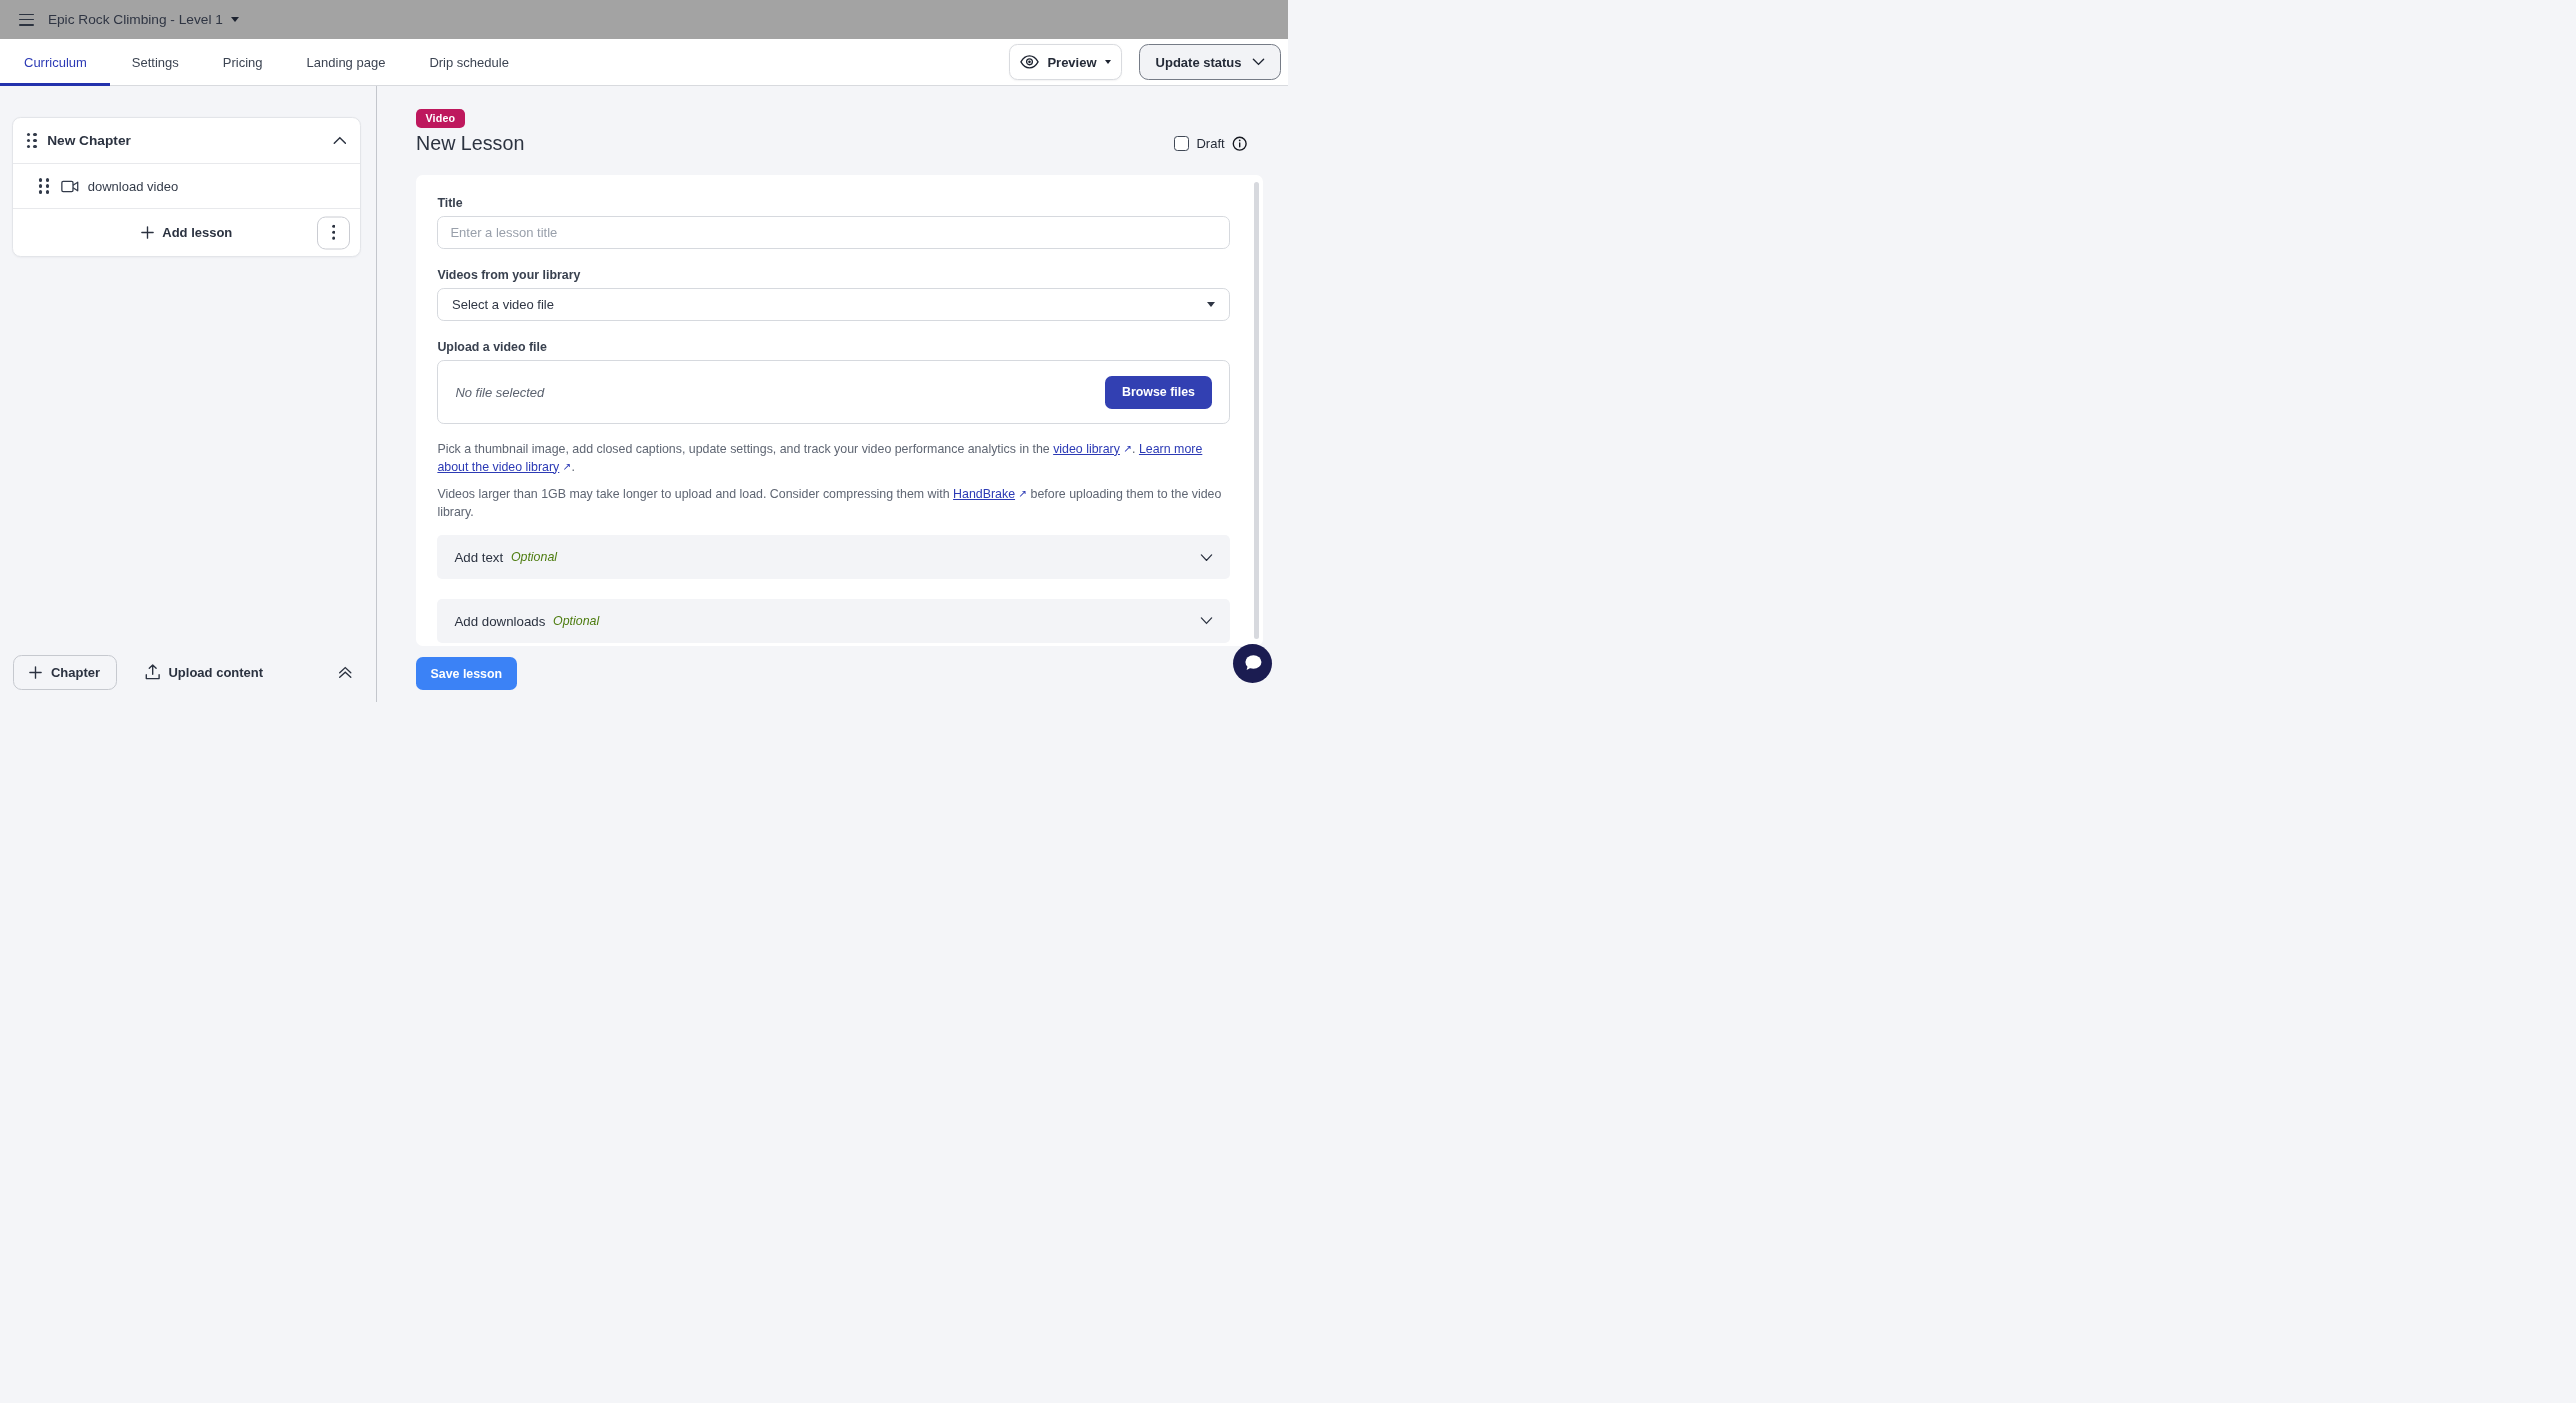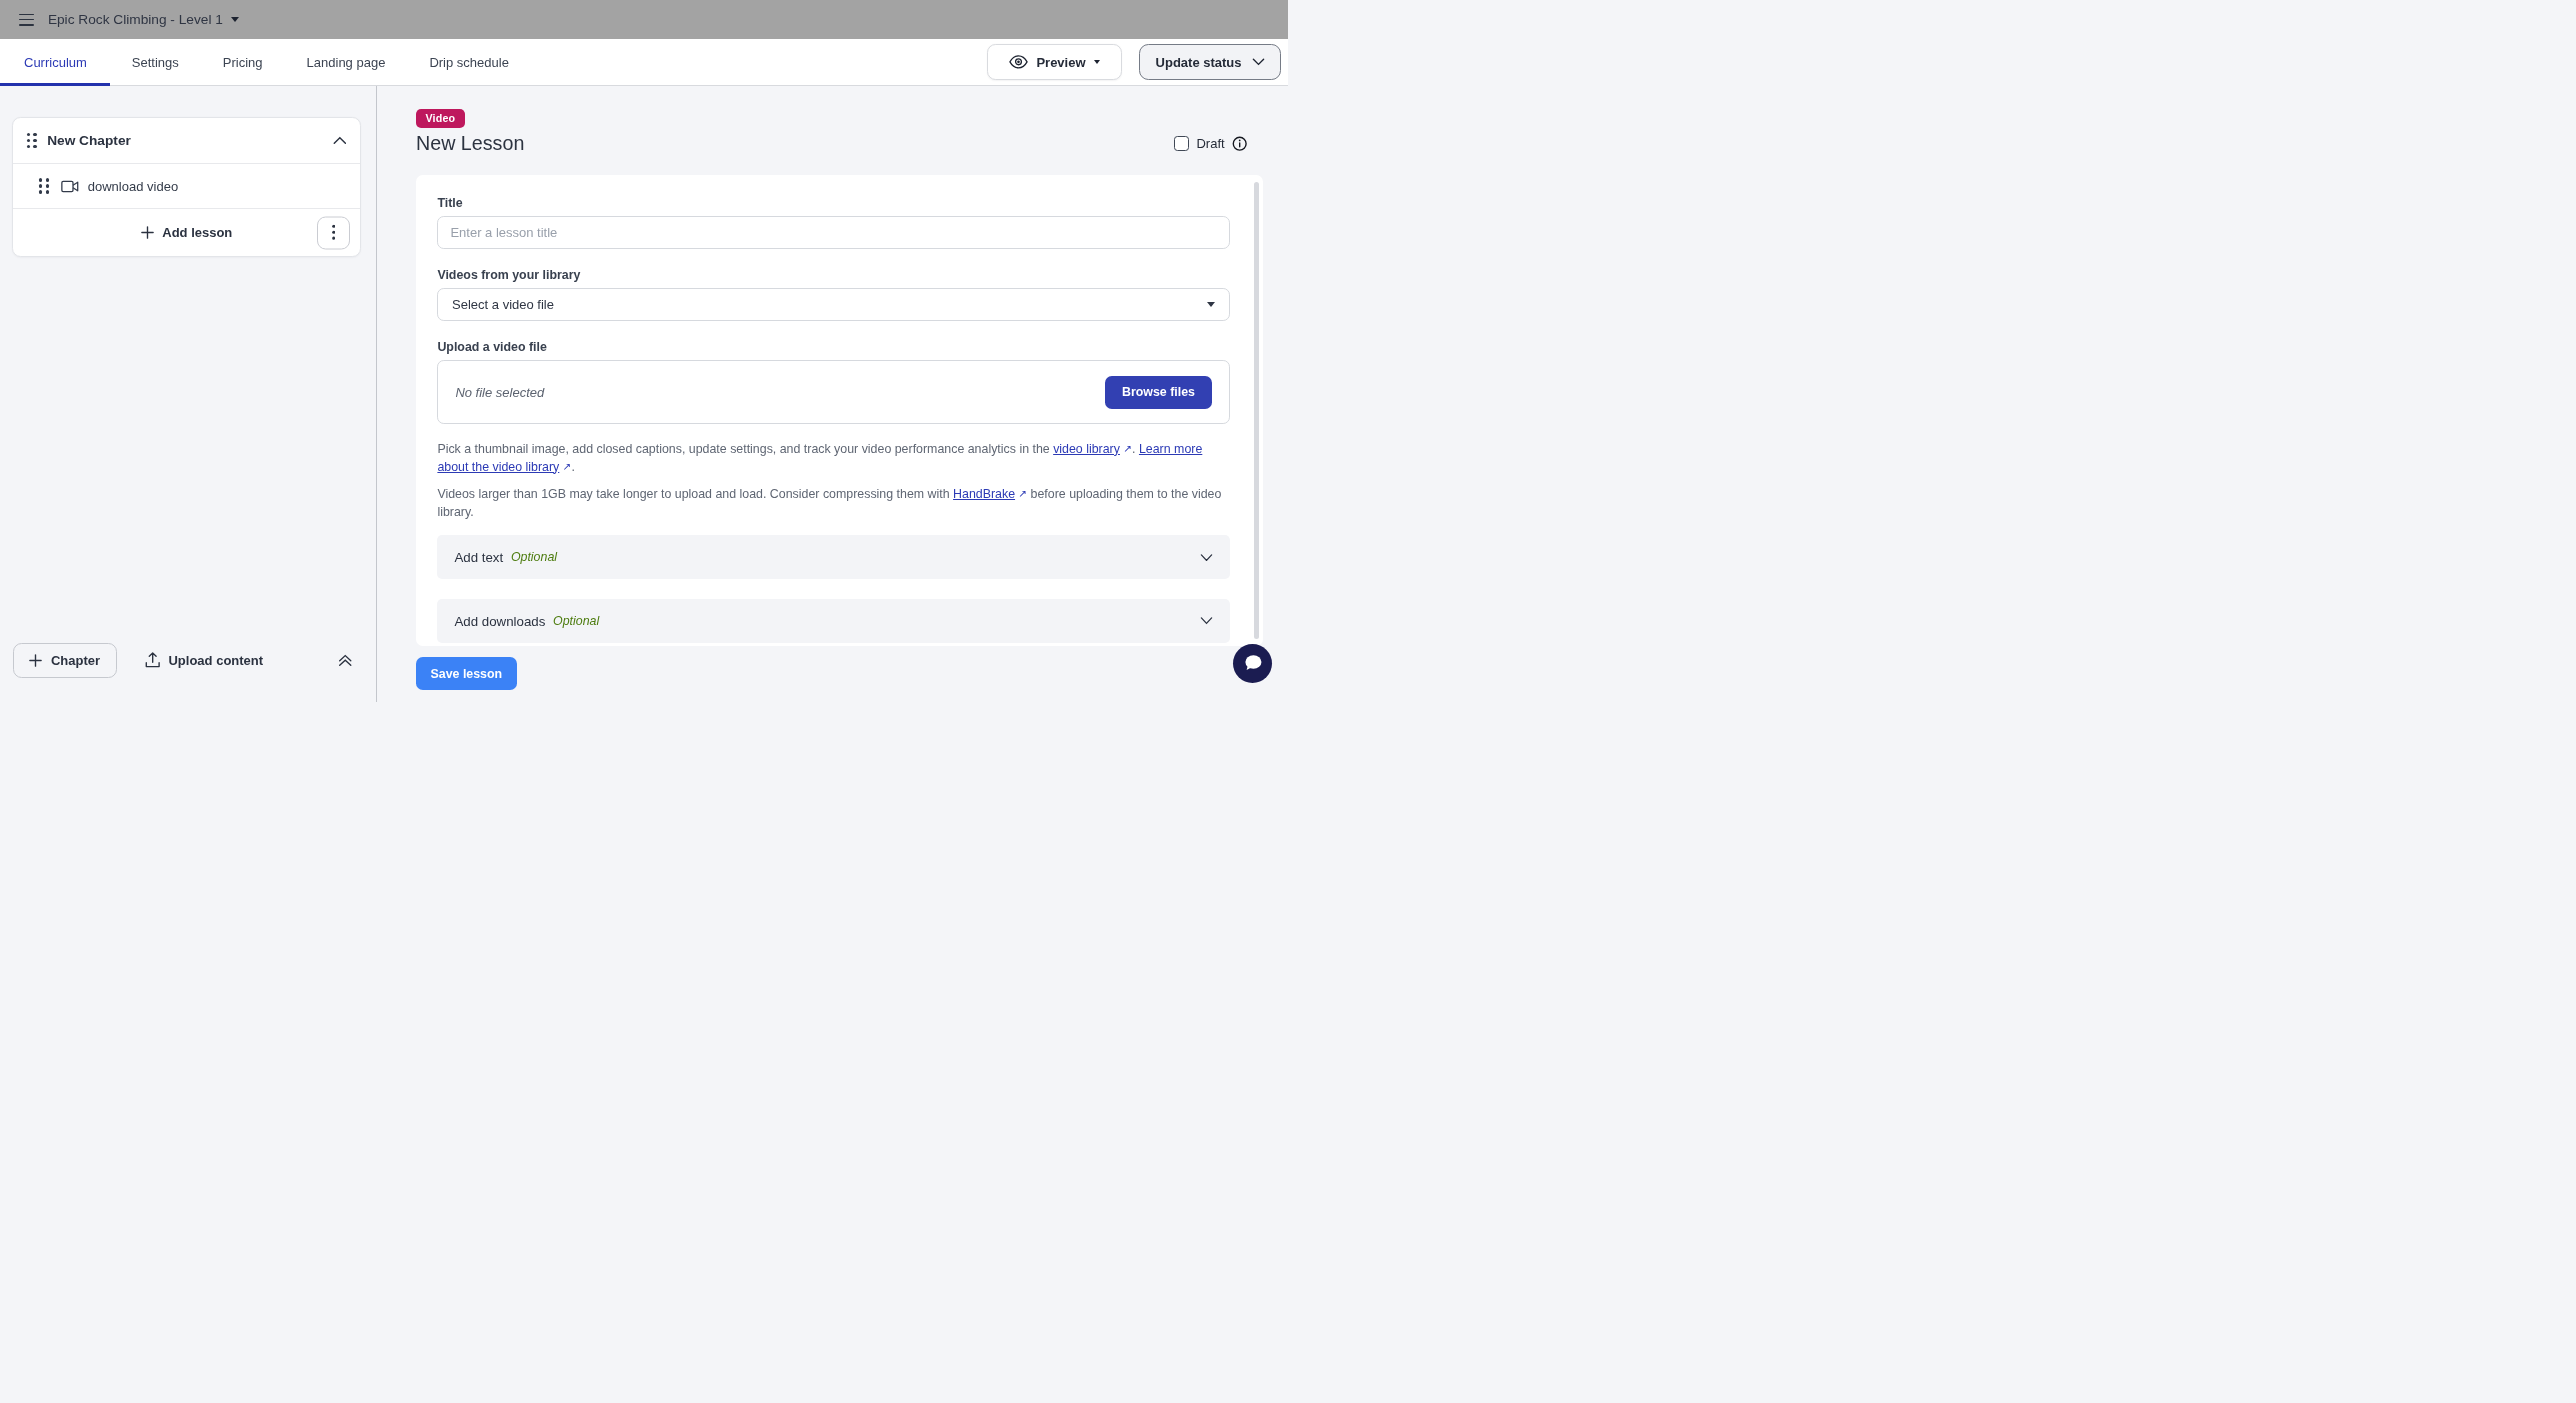--- a/index.html
+++ b/index.html
@@ -13,37 +13,37 @@
   .course-title { font-size:13.7px; font-weight:500; color:#2f3543; display:flex; align-items:center; gap:7.7px; cursor:pointer; }
   .caret-down { width:0; height:0; border-left:4.3px solid transparent; border-right:4.3px solid transparent; border-top:5.1px solid #1d2330; }
 
   
   .tabbar { position:absolute; top:39px; left:0; right:0; height:47px; background:#fff; border-bottom:0.9px solid #d8dade; display:flex; align-items:stretch; }
   .tab { display:flex; align-items:center; padding:0 22px; font-size:13px; color:#3c4452; cursor:pointer; position:relative; }
   .tab:first-child { padding:0 23px 0 24px; }
   .tab.active { color:#2c3ab5; font-weight:500; }
   .tab.active::after { content:""; position:absolute; left:0; right:0; bottom:-0.9px; height:3.4px; background:#2332ad; }
   .tab-actions { margin-left:auto; display:flex; align-items:center; gap:17px; padding-right:6.8px; }
-  .btn-preview { height:36px; background:#fff; border:0.9px solid #d9dbdf; border-radius:8.6px; display:flex; align-items:center; gap:8.6px; padding:0 21px; font-size:13px; font-weight:600; color:#252b38; cursor:pointer; box-shadow:0 0.9px 1.7px rgba(20,24,40,.05); }
+  .btn-preview { height:36px; background:#fff; border:0.9px solid #d9dbdf; border-radius:8.6px; display:flex; align-items:center; gap:8.6px; padding:0 10px; font-size:13px; font-weight:600; color:#252b38; cursor:pointer; box-shadow:0 0.9px 1.7px rgba(20,24,40,.05); }
   .btn-update { height:36px; background:#f2f3f6; border:1.3px solid #757b86; border-radius:9.4px; display:flex; align-items:center; gap:10.3px; padding:0 15.4px; font-size:13px; font-weight:600; color:#252b38; cursor:pointer; }
   .caret-down-sm { width:0; height:0; border-left:3.9px solid transparent; border-right:3.9px solid transparent; border-top:4.7px solid #1d2330; }
 
   
   .sidebar { position:absolute; top:86px; left:0; width:377px; bottom:0; background:#f4f5f8; border-right:0.9px solid #c3c6cc; }
   .chapter-card { position:absolute; top:31px; left:12px; width:349px; background:#fff; border:0.9px solid #e3e5e9; border-radius:8.6px; box-shadow:0 0.9px 1.7px rgba(20,24,40,.04); overflow:hidden; }
   .chapter-header { height:45px; display:flex; align-items:center; padding:0 13.7px; cursor:pointer; }
   .chapter-title { font-size:13.7px; font-weight:700; color:#2b3240; margin-left:10.3px; }
   .lesson-row { height:45px; display:flex; align-items:center; padding:0 13.7px 0 26px; border-top:0.9px solid #e8e9ec; cursor:pointer; }
   .lesson-label { font-size:13px; color:#343c4a; margin-left:8.6px; }
   .addlesson-row { height:48px; position:relative; border-top:0.9px solid #e8e9ec; display:flex; align-items:center; justify-content:center; }
   .addlesson-btn { display:flex; align-items:center; gap:8.6px; font-size:13px; font-weight:600; color:#2b3240; cursor:pointer; }
   .kebab-btn { position:absolute; right:10.3px; top:50%; transform:translateY(-50%); width:33px; height:33px; border:0.9px solid #caccd2; border-radius:8.6px; background:#fff; display:flex; align-items:center; justify-content:center; cursor:pointer; }
   .drag-handle { display:grid; grid-template-columns:3.4px 3.4px; grid-gap:2.6px 3.4px; cursor:grab; }
   .drag-handle i { width:3.4px; height:3.4px; border-radius:50%; background:#333b4a; }
-  .sidebar-footer { position:absolute; left:0; right:0; bottom:12px; height:53px; display:flex; align-items:center; padding:0 13px 6.8px 13px; }
+  .sidebar-footer { position:absolute; left:0; right:0; bottom:0; height:53px; display:flex; align-items:center; padding:0 13px 6.8px 13px; }
   .btn-chapter { height:35px; border:0.9px solid #c6c9cf; border-radius:8.6px; background:transparent; display:flex; align-items:center; gap:8.6px; padding:0 15.4px; font-size:13px; font-weight:600; color:#2b3240; cursor:pointer; }
   .upload-content { display:flex; align-items:center; gap:8.6px; margin-left:28px; font-size:13px; font-weight:700; color:#2b3240; cursor:pointer; }
   .collapse-btn { margin-left:auto; margin-right:11px; cursor:pointer; display:flex; }
 
   
   .main { position:absolute; top:86px; left:377px; right:0; bottom:0; background:#f4f5f8; }
   .lesson-header { position:absolute; top:23px; left:39px; right:24px; }
   .type-badge { display:inline-block; background:#be185d; color:#fff; font-size:10.7px; font-weight:600; padding:3.4px 9.4px; border-radius:5.1px; letter-spacing:0.2px; }
   .heading-row { display:flex; align-items:center; margin-top:4.3px; }
   .page-title { font-size:19.7px; font-weight:500; color:#2c3340; }

